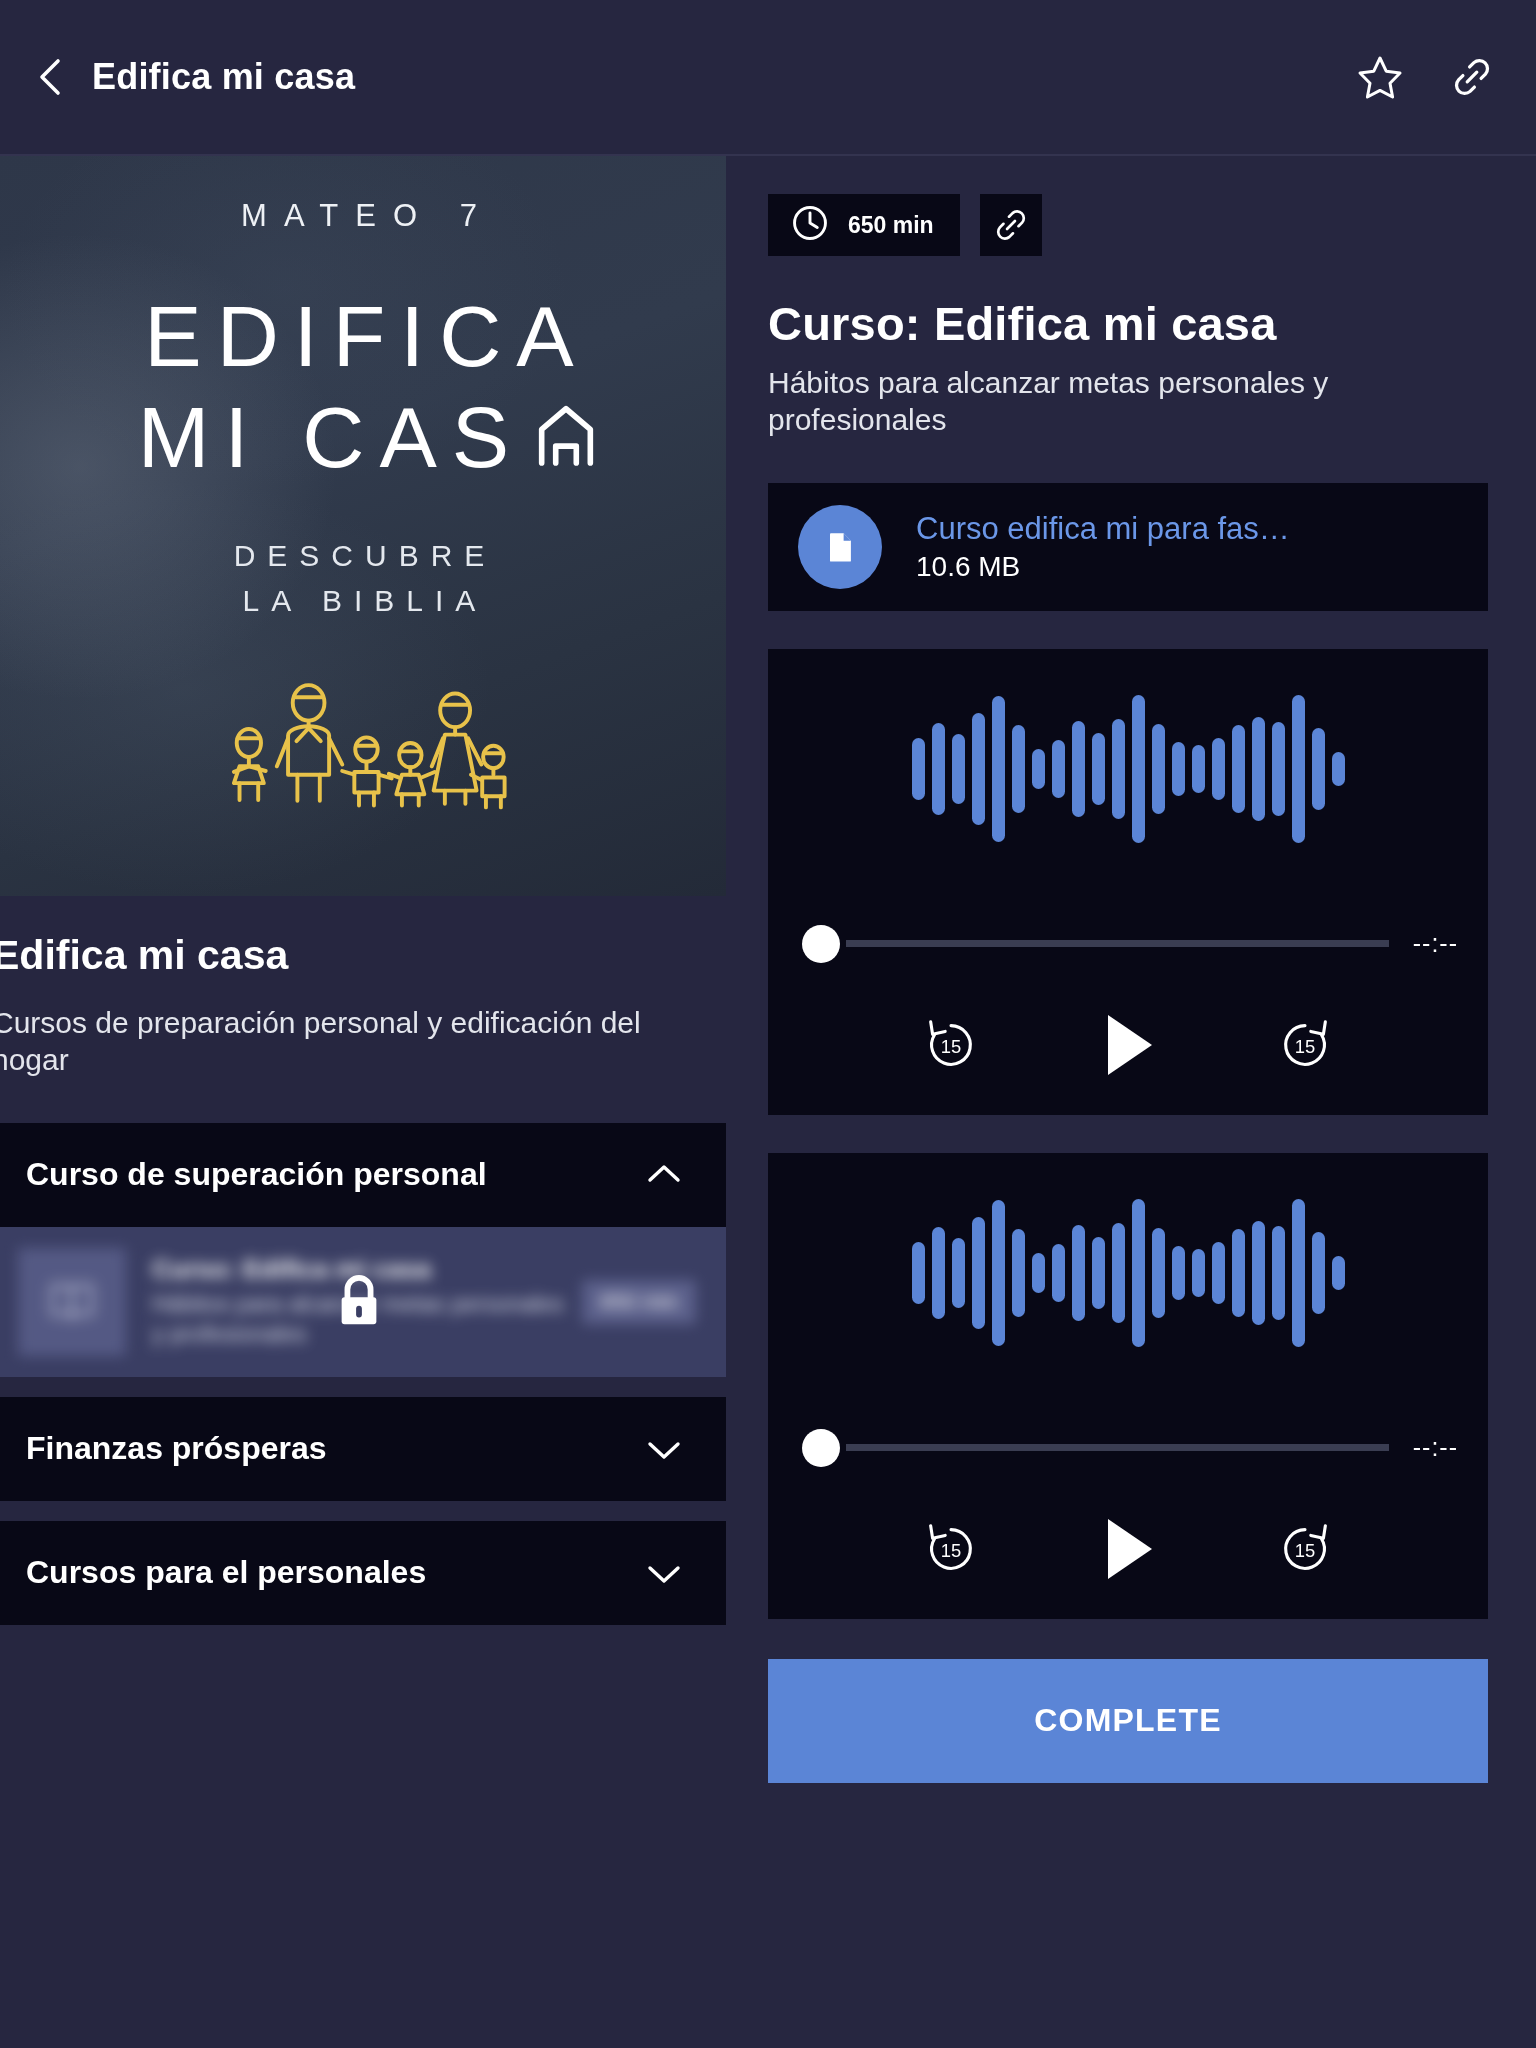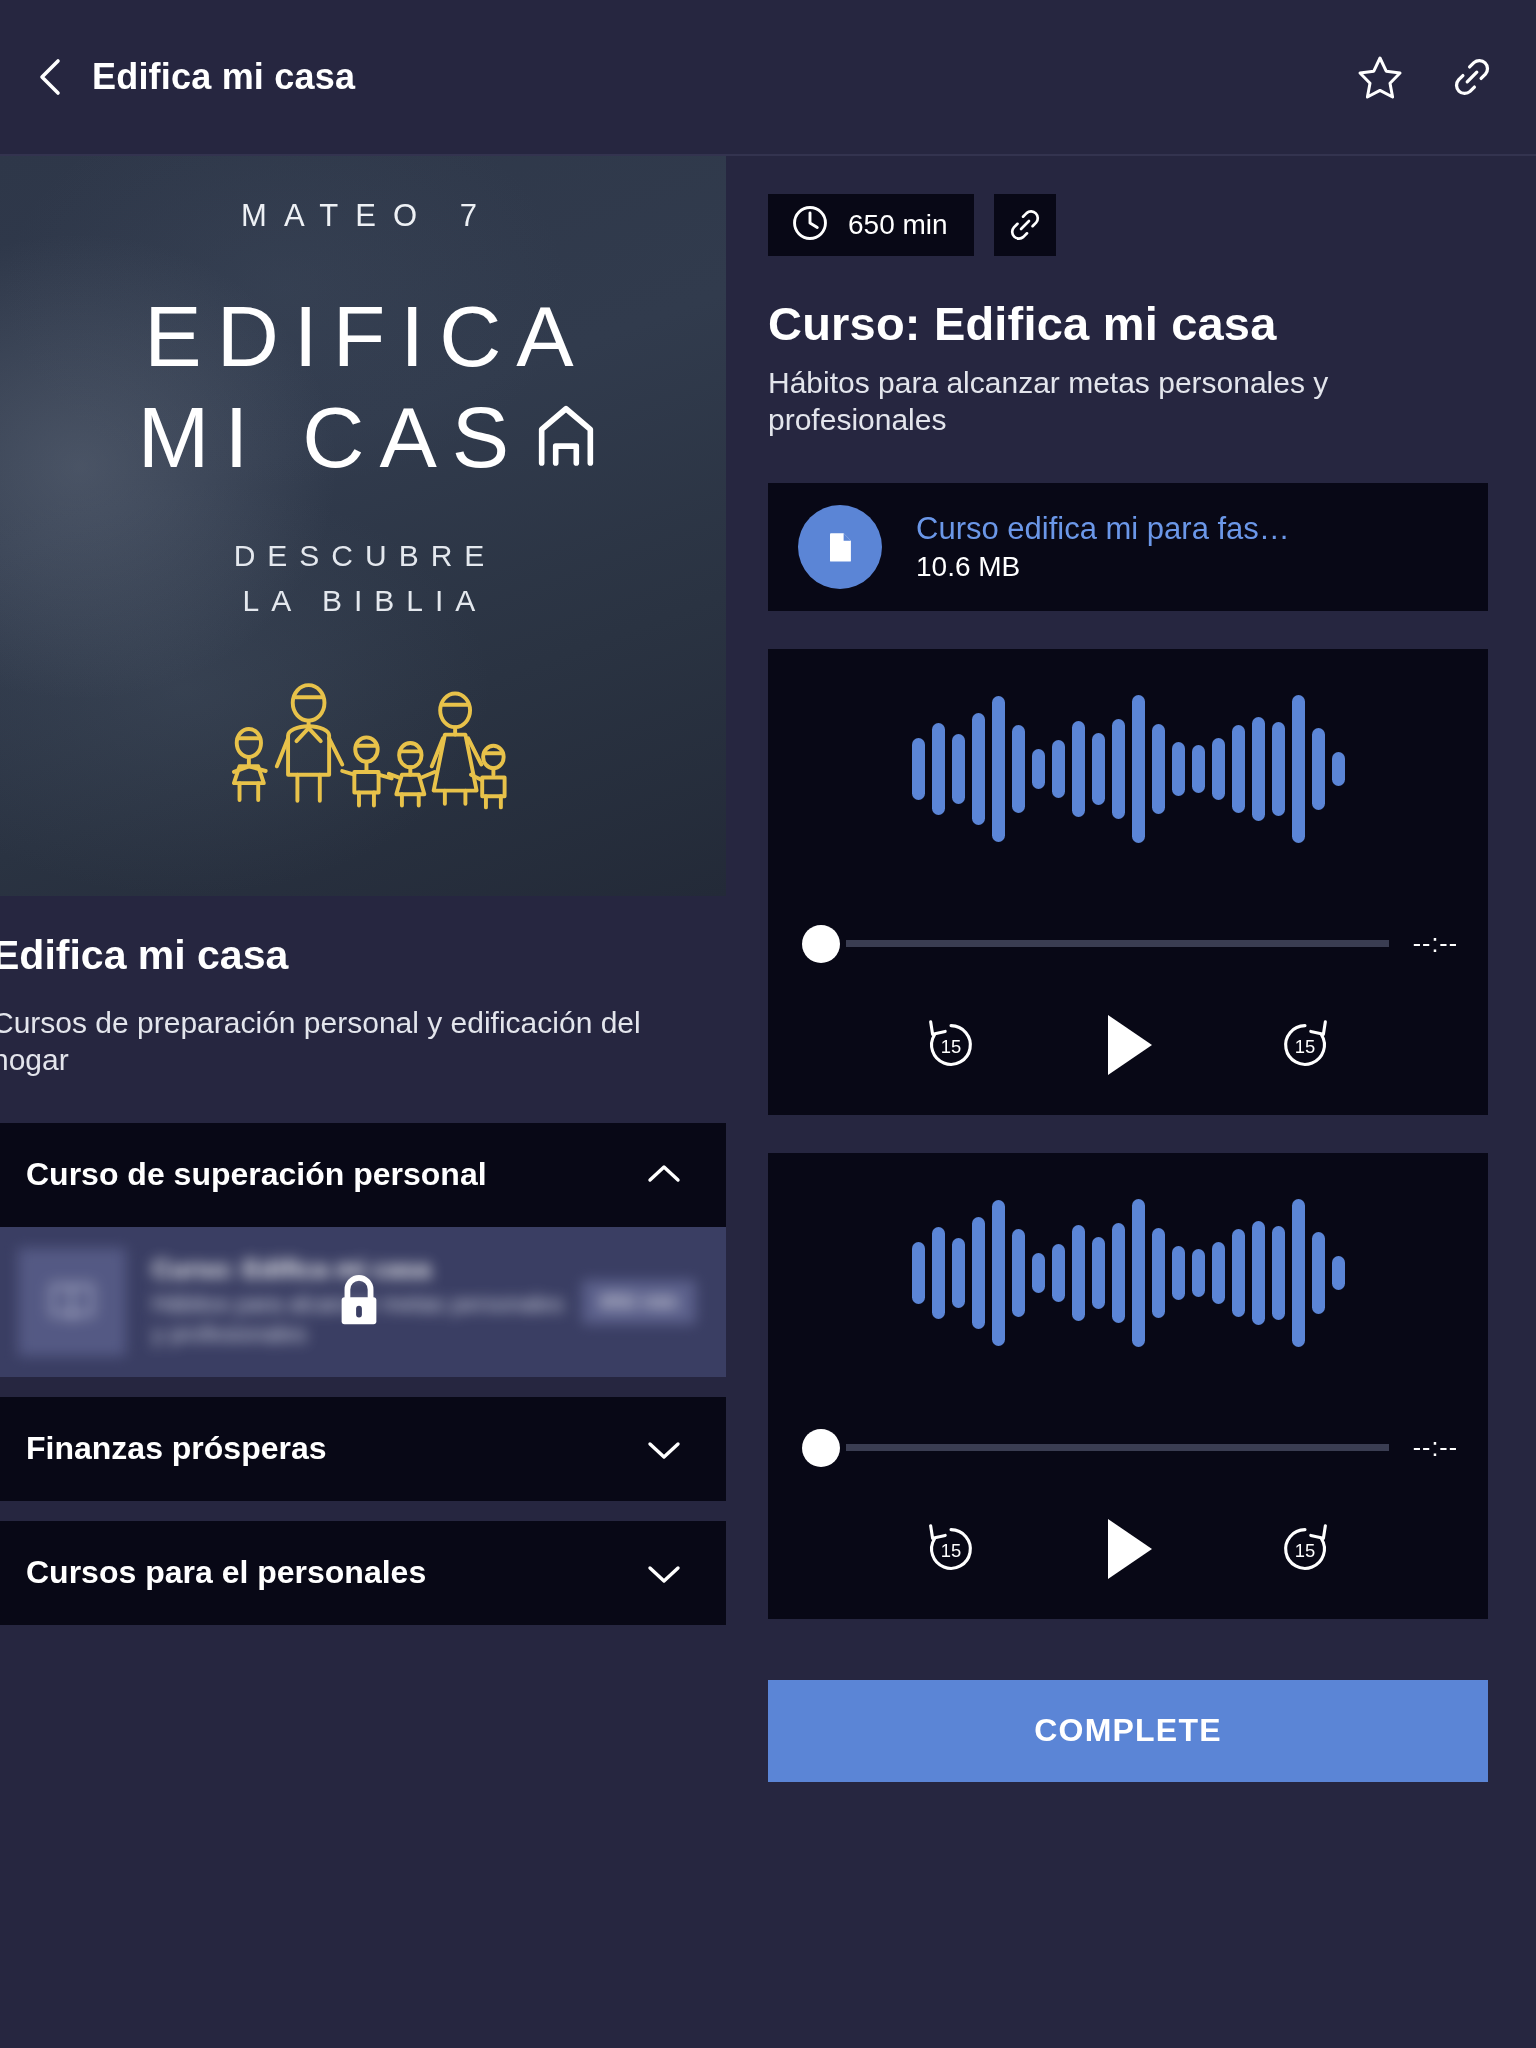--- a/index.html
+++ b/index.html
@@ -131,21 +131,21 @@
     display: flex; align-items: center; justify-content: center;
   }
 
   
   .chips { display: flex; align-items: center; gap: 20px; }
   .chip-duration {
     background: #080816; height: 62px;
     display: flex; align-items: center; gap: 18px;
     padding: 0 26px 0 22px;
   }
-  .chip-duration-text { color: #ffffff; font-size: 28px; font-weight: 400; }
+  .chip-duration-text { color: #ffffff; font-size: 23px; font-weight: 700; }
   .chip-link {
     background: #080816; width: 62px; height: 62px;
     display: flex; align-items: center; justify-content: center;
   }
 
   .right-title {
     color: #ffffff; font-size: 47px; font-weight: 700;
     margin-top: 40px; letter-spacing: 0.2px;
   }
   .right-desc {
@@ -194,21 +194,21 @@
   }
   .seek-time { color: #ffffff; font-size: 25px; flex: 0 0 auto; letter-spacing: 1px; }
   .transport {
     display: flex; align-items: center; justify-content: center;
     gap: 118px; margin-top: 48px; margin-bottom: 6px;
   }
   .t-btn { display: flex; align-items: center; justify-content: flex-end; }
 
   
   .complete-btn {
-    margin-top: 61px; height: 102px; width: 100%;
+    margin-top: 40px; height: 124px; width: 100%;
     background: #5b85d6; color: #ffffff;
     display: flex; align-items: center; justify-content: center;
     font-size: 32px; font-weight: 700; letter-spacing: 1.2px;
     border: none; font-family: "Liberation Sans", sans-serif;
   }
 </style>
 </head>
 <body>
 
 <div class="appbar">

